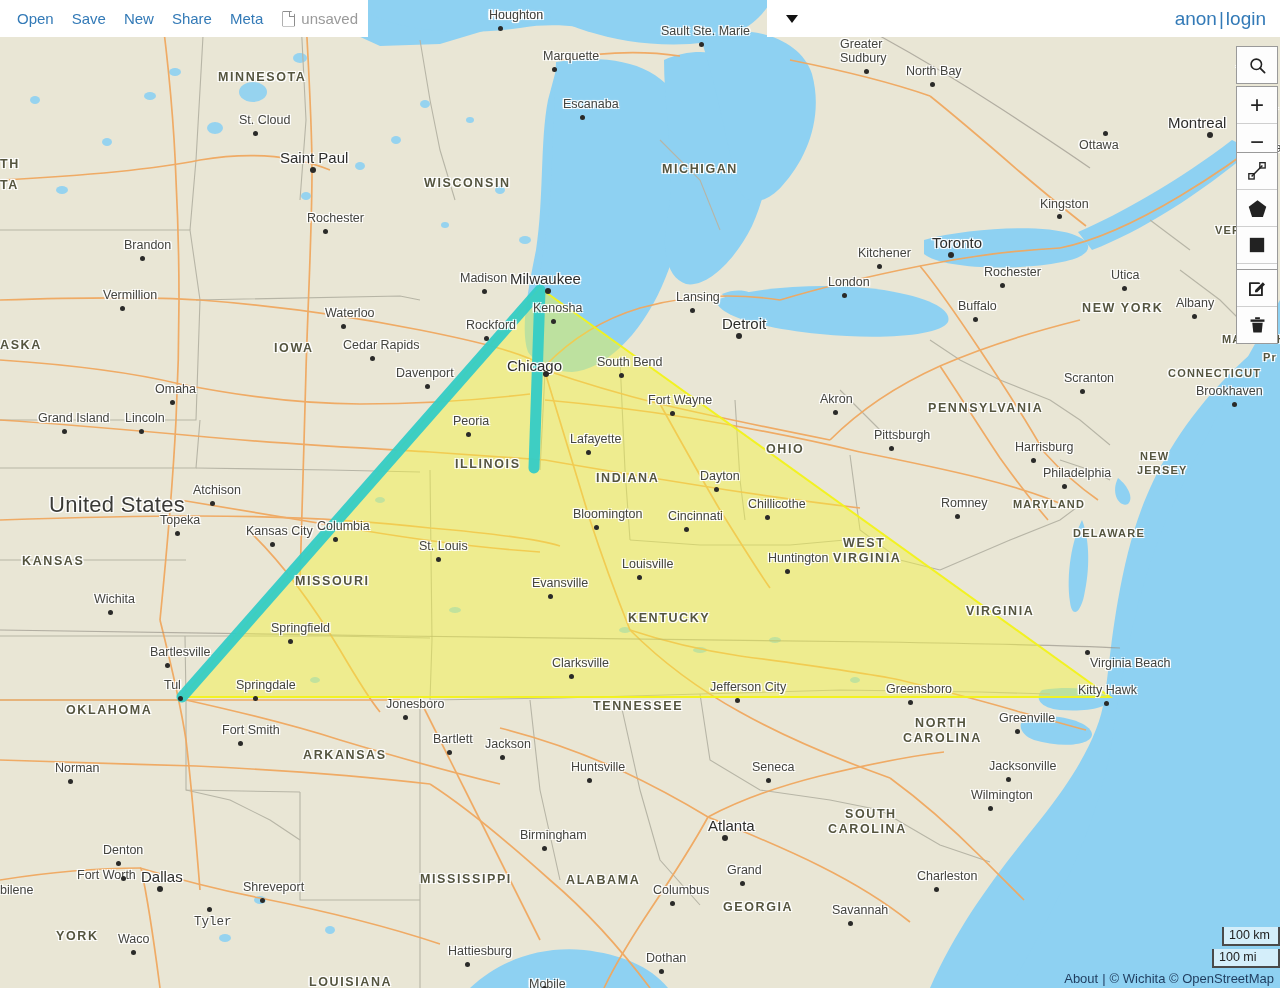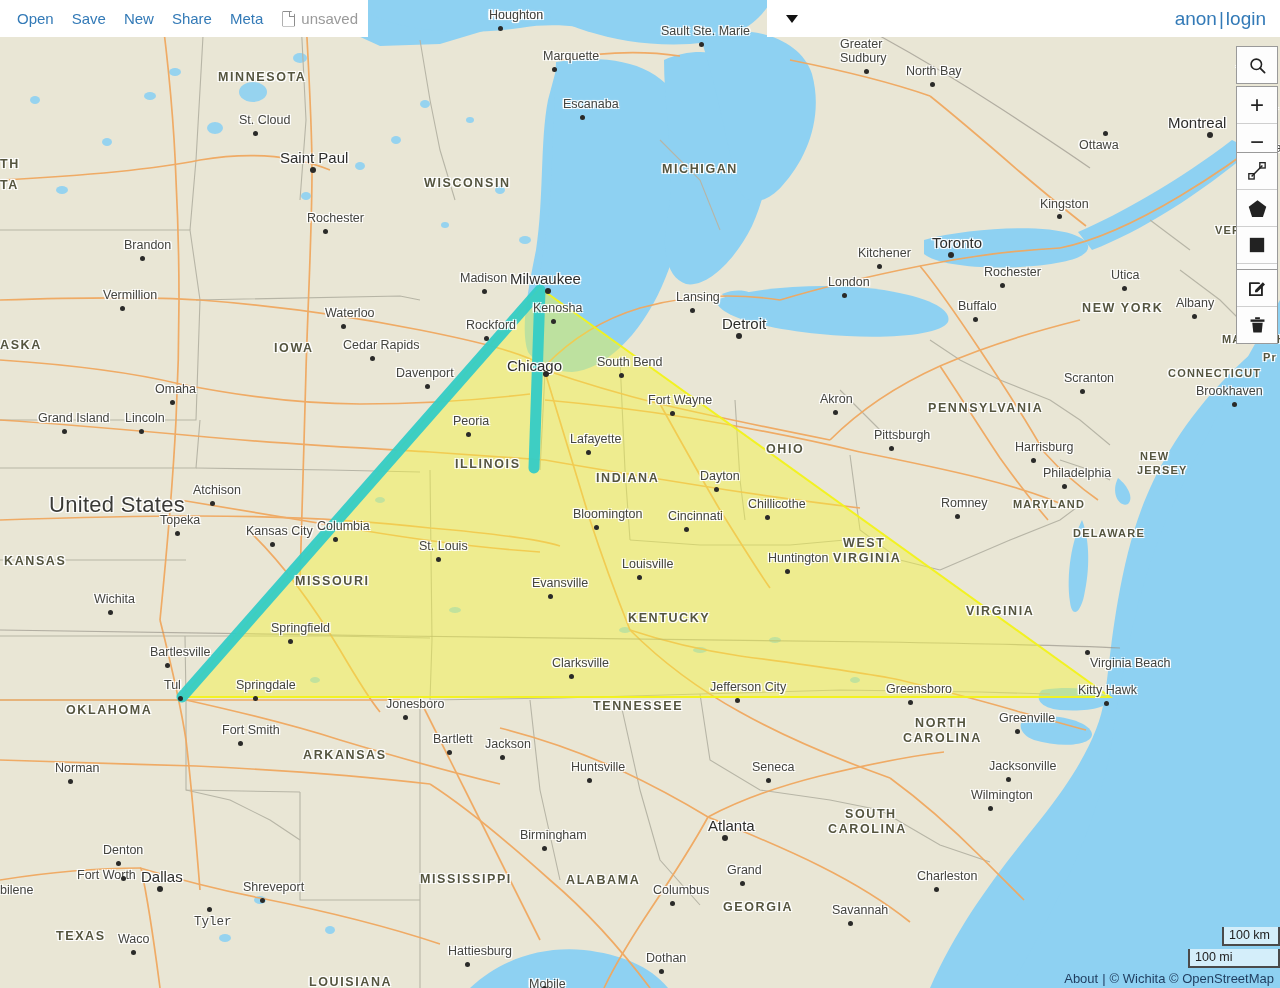--- a/index.html
+++ b/index.html
@@ -80,21 +80,21 @@
 
   
   .scale-wrap{position:absolute;right:0px;bottom:20px;z-index:30;
     display:flex;flex-direction:column;align-items:flex-end;gap:3px;}
   .scalebar{
     background:rgba(255,255,255,.62);border:2px solid #4a4a4a;border-top:none;
     color:#222;font-size:12.5px;padding:1px 5px 2px 5px;box-sizing:border-box;
     font-family:"Liberation Sans", sans-serif;
   }
   #scale-km{width:58px;}
-  #scale-mi{width:92px;}
+  #scale-mi{width:68px;}
 
   
   .basemaps{position:absolute;left:0;bottom:0;display:flex;z-index:40;background:#fff;}
   .bm{
     font-size:14.5px;padding:4px 11px 5px 11px;cursor:pointer;color:#222;background:#fff;
     line-height:18px;
   }
   .bm.active{background:#2b3f56;color:#fff;}
 
   
@@ -300,36 +300,36 @@
         <div class="state-label sm" style="left: 1168px; top: 367px;">CONNECTICUT</div>
         <div class="state-label sm" style="left: 1140px; top: 450px;">NEW</div>
         <div class="state-label sm" style="left: 1137px; top: 464px;">JERSEY</div>
         <div class="state-label sm" style="left: 1073px; top: 527px;">DELAWARE</div>
         <div class="state-label sm" style="left: 1013px; top: 498px;">MARYLAND</div>
         <div class="state-label" style="left: 843px; top: 536px;">WEST</div>
         <div class="state-label" style="left: 833px; top: 551px;">VIRGINIA</div>
         <div class="state-label" style="left: 966px; top: 604px;">VIRGINIA</div>
         <div class="state-label" style="left: 628px; top: 611px;">KENTUCKY</div>
         <div class="state-label" style="left: 295px; top: 574px;">MISSOURI</div>
-        <div class="state-label" style="left: 4px; top: 554px;">KANSAS</div>
+        <div class="state-label" style="left: 22px; top: 554px;">KANSAS</div>
         <div class="state-label" style="left: 0px; top: 338px;">ASKA</div>
         <div class="state-label" style="left: 0px; top: 157px;">TH</div>
         <div class="state-label" style="left: 0px; top: 178px;">TA</div>
         <div class="state-label" style="left: 66px; top: 703px;">OKLAHOMA</div>
         <div class="state-label" style="left: 303px; top: 748px;">ARKANSAS</div>
         <div class="state-label" style="left: 593px; top: 699px;">TENNESSEE</div>
         <div class="state-label" style="left: 915px; top: 716px;">NORTH</div>
         <div class="state-label" style="left: 903px; top: 731px;">CAROLINA</div>
         <div class="state-label" style="left: 845px; top: 807px;">SOUTH</div>
         <div class="state-label" style="left: 828px; top: 822px;">CAROLINA</div>
         <div class="state-label" style="left: 723px; top: 900px;">GEORGIA</div>
         <div class="state-label" style="left: 566px; top: 873px;">ALABAMA</div>
         <div class="state-label" style="left: 420px; top: 872px;">MISSISSIPPI</div>
         <div class="state-label" style="left: 309px; top: 975px;">LOUISIANA</div>
-        <div class="state-label" style="left: 56px; top: 929px;">TEXAS</div>
+        <div class="state-label" style="left: 56px; top: 929px;">YORK</div>
         <div class="state-label sm" style="left: 1263px; top: 351px;">Pr</div>
         <div class="city-label" style="left: 489px; top: 8px;">Houghton</div>
         <div class="citydot" style="left: 498px; top: 26px;"></div>
         <div class="city-label" style="left: 543px; top: 49px;">Marquette</div>
         <div class="citydot" style="left: 552px; top: 67px;"></div>
         <div class="city-label" style="left: 661px; top: 24px;">Sault Ste. Marie</div>
         <div class="citydot" style="left: 699px; top: 42px;"></div>
         <div class="city-label" style="left: 840px; top: 37px;">Greater</div>
         <div class="city-label" style="left: 840px; top: 51px;">Sudbury</div>
         <div class="citydot" style="left: 864px; top: 69px;"></div>

